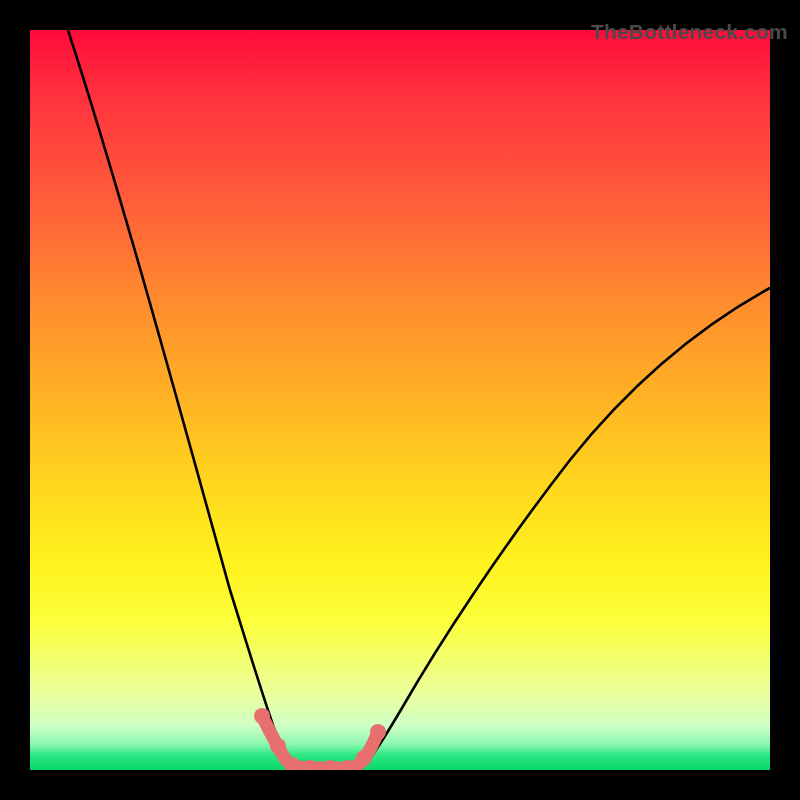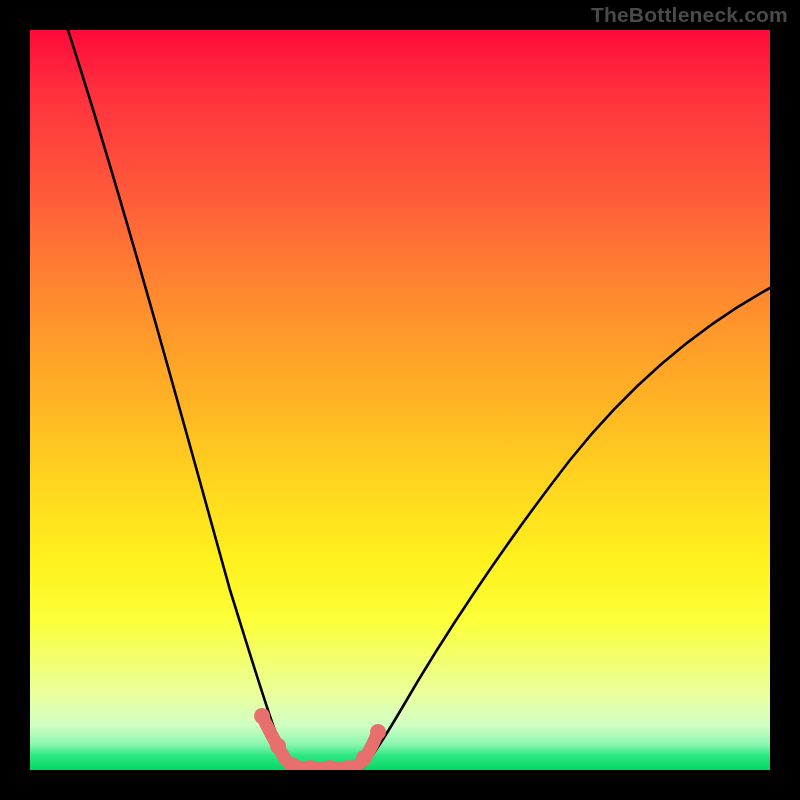--- a/index.html
+++ b/index.html
@@ -12,21 +12,21 @@
     font-family: Arial, Helvetica, sans-serif;
   }
   .stage {
     position: relative;
     width: 800px;
     height: 800px;
     background: #000;
   }
   .watermark {
     position: absolute;
-    top: 3px;
+    top: 20px;
     right: 12px;
     color: #4a4a4a;
     font-size: 21px;
     font-weight: 600;
     letter-spacing: 0.2px;
     z-index: 10;
   }
   .plot-area {
     position: absolute;
     left: 30px;

